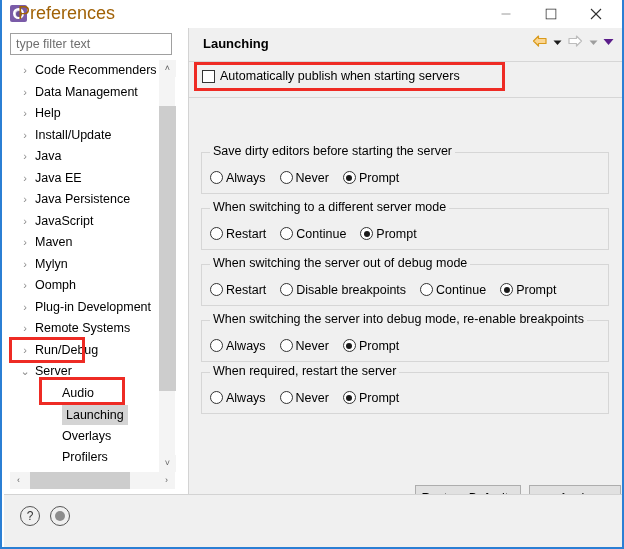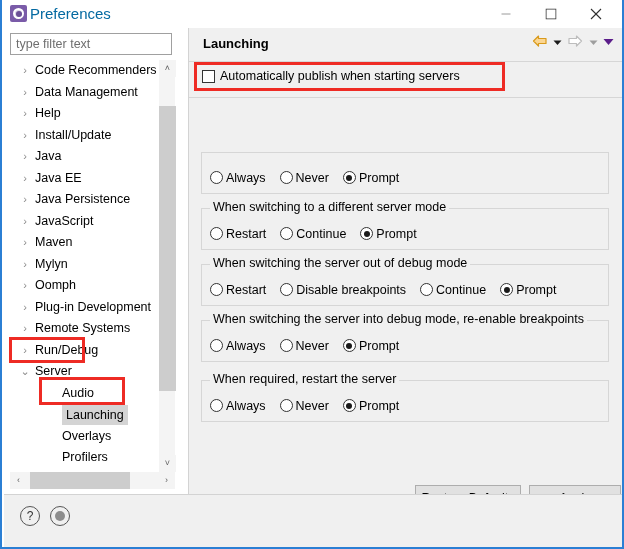--- a/index.html
+++ b/index.html
@@ -53,23 +53,23 @@
   }
   #title-icon .gear-core {
     position: absolute;
     left: 5.5px; top: 5.5px;
     width: 6px; height: 6px;
     border-radius: 50%;
     background: #6b4f96;
   }
   #title-text {
     position: absolute;
-    left: 28px; top: 5px;
-    font-size: 15px;
-    color: #0369a1;
+    left: 16px; top: 5px;
+    font-size: 18px;
+    color: #a16207;
     line-height: 17px;
   }
   .win-btn {
     position: absolute;
     top: 0;
     width: 45px; height: 28px;
     cursor: default;
   }
   .win-btn svg { position: absolute; left: 50%; top: 50%; transform: translate(-50%,-50%); }
   #btn-min  { left: 481px; }
@@ -292,21 +292,21 @@
     left: 2.5px; top: 2.5px;
     width: 6px; height: 6px;
     border-radius: 50%;
     background: #1a1a1a;
   }
 
   #g1 { top: 124px; height: 42px; }
   #g2 { top: 180px; height: 42px; }
   #g3 { top: 236px; height: 42px; }
   #g4 { top: 292px; height: 42px; }
-  #g5 { top: 352px; height: 42px; text-align: right; }
+  #g5 { top: 344px; height: 42px; text-align: right; }
 
   
   .btn {
     position: absolute;
     border: 1px solid #adadad;
     background: #e1e1e1;
     font-family: "Liberation Sans", sans-serif;
     font-size: 12.5px;
     color: #000;
     text-align: center;
@@ -525,20 +525,21 @@
 
     <div id="title-sep"></div>
 
     <div id="autopub-hl"></div>
     <div class="cbx" id="autopub-cbx"></div>
     <div id="autopub-label">Automatically publish when starting servers</div>
 
     <div id="autopub-sep"></div>
 
     <div class="group" id="g1">
+      <span class="glegend">Save dirty editors before starting the server</span>
       <span class="radio-row"><span class="radio"><span class="dot"></span><span>Always</span></span><span class="radio"><span class="dot"></span><span>Never</span></span><span class="radio checked"><span class="dot"></span><span>Prompt</span></span></span>
     </div>
     <div class="group" id="g3">
       <span class="glegend">When switching the server out of debug mode</span>
       <span class="radio-row"><span class="radio"><span class="dot"></span><span>Restart</span></span><span class="radio"><span class="dot"></span><span>Disable breakpoints</span></span><span class="radio"><span class="dot"></span><span>Continue</span></span><span class="radio checked"><span class="dot"></span><span>Prompt</span></span></span>
     </div>
     <div class="group" id="g2">
       <span class="glegend">When switching to a different server mode</span>
       <span class="radio-row"><span class="radio"><span class="dot"></span><span>Restart</span></span><span class="radio"><span class="dot"></span><span>Continue</span></span><span class="radio checked"><span class="dot"></span><span>Prompt</span></span></span>
     </div>

